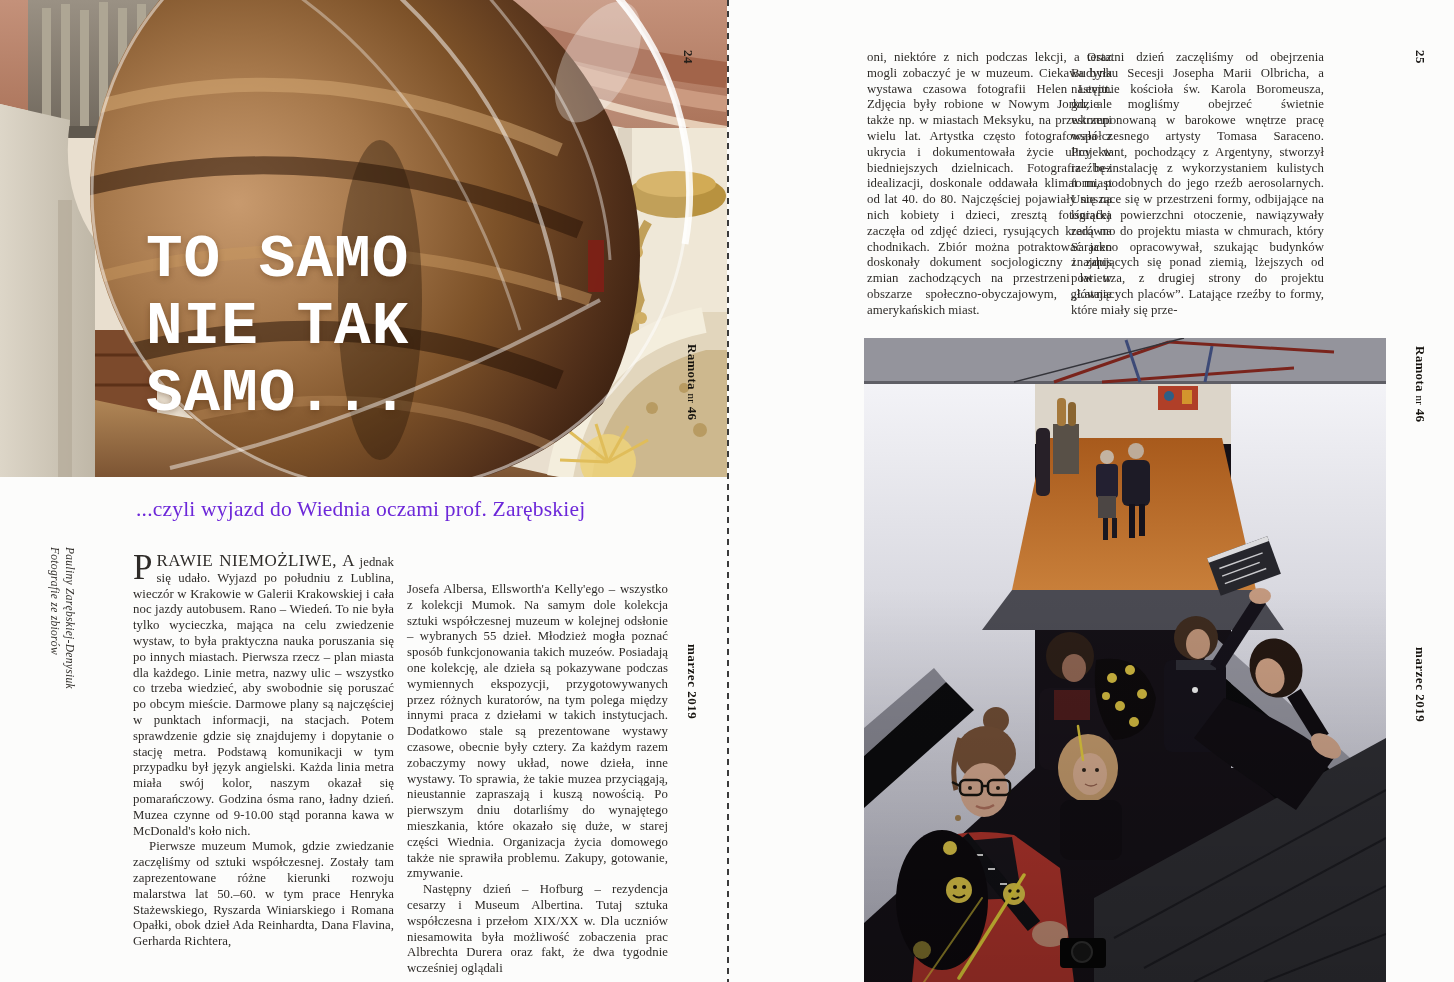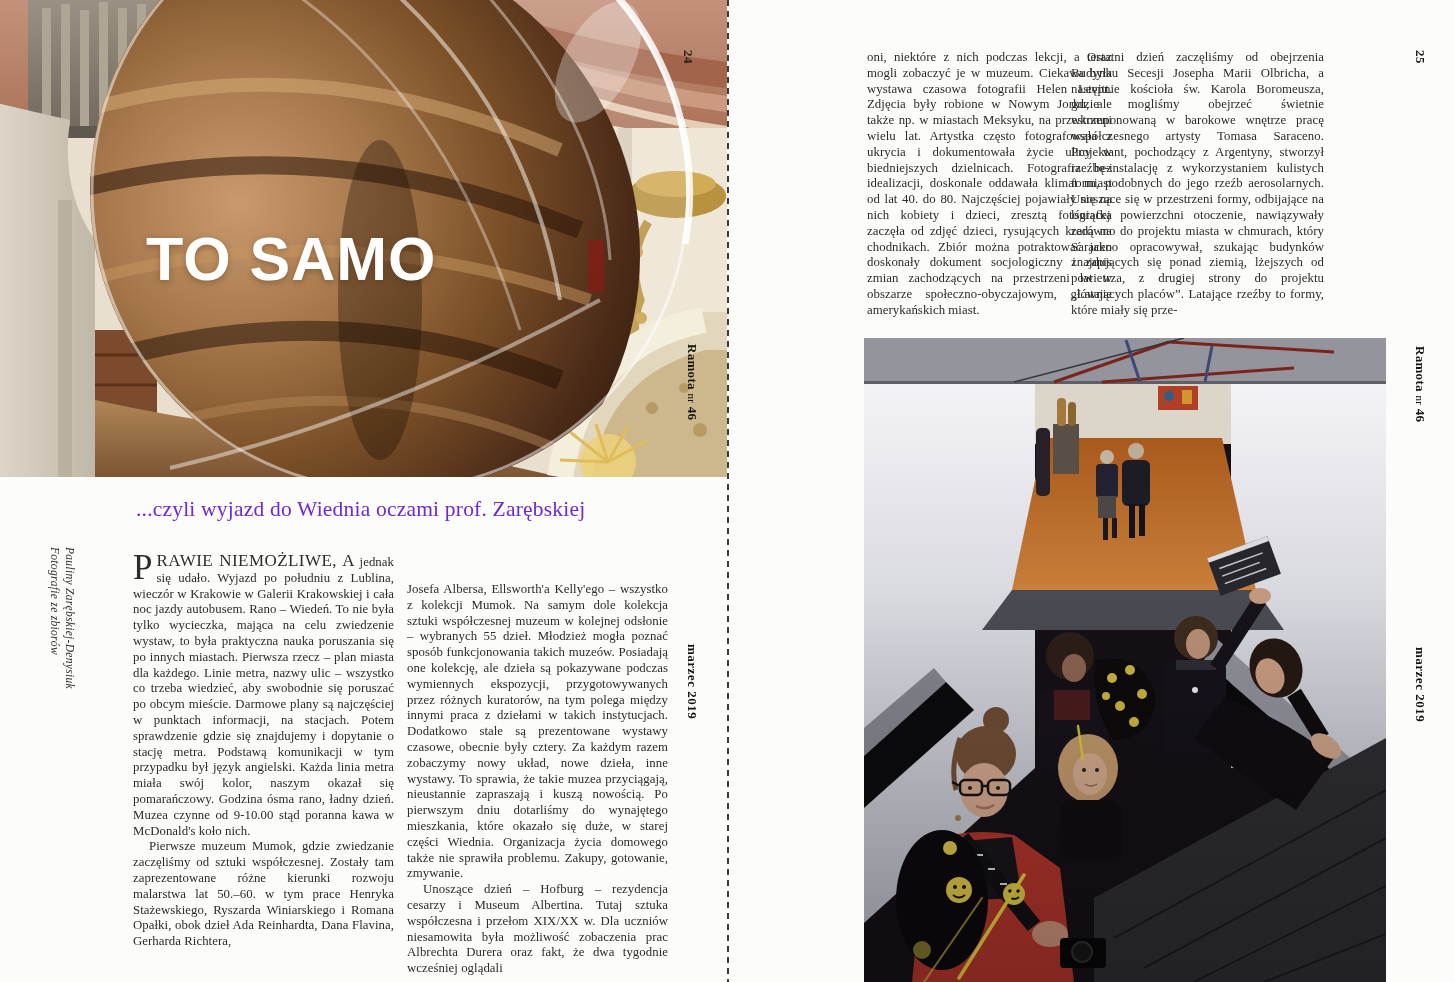--- a/index.html
+++ b/index.html
@@ -10,21 +10,21 @@
   
   .photo{position:absolute;display:block}
   
   .trim{
     position:absolute;left:727px;top:0;width:2px;height:982px;
     background:repeating-linear-gradient(to bottom,#3b3b3b 0 6px,transparent 6px 11px);
   }
   
   .title{
     position:absolute;left:146px;top:226px;
-    font-family:Liberation Sans, sans-serif;font-weight:700;
+    font-family:Liberation Mono, monospace;font-weight:700;
     font-size:61px;line-height:67px;color:#ffffff;letter-spacing:1px;
     text-shadow:0 2px 6px rgba(70,35,10,.35);
   }
   .subtitle{
     position:absolute;left:136px;top:497px;
     font-size:21.5px;color:#6d28d9;letter-spacing:.2px;
   }
   
   .bodytext{
     position:absolute;text-align:justify;color:#2e2b28;
@@ -181,20 +181,22 @@
     <circle cx="390" cy="192" r="298" fill="none" stroke="rgba(255,255,255,0.5)" stroke-width="3"></circle>
     <path d="M602,-20 A300,300 0 0 1 685,244" stroke="rgba(255,255,255,0.85)" stroke-width="7" fill="none"></path>
     <ellipse cx="598" cy="62" rx="34" ry="66" fill="rgba(255,255,255,0.3)" transform="rotate(28 598 62)"></ellipse>
   </g>
 </svg>
 
 <div class="trim"></div>
 
 <div class="title">
   <div>TO SAMO</div>
+  <div>NIE TAK</div>
+  <div>SAMO...</div>
 </div>
 
 <div class="subtitle">...czyli wyjazd do Wiednia oczami prof. Zarębskiej</div>
 
 <div class="vert folio onphoto" style="left:680px;top:50px">24</div>
 <div class="vert brand" style="left:684px;top:344px">
   <span class="w1">Ramota</span>
   <span class="w2">nr</span>
   <span class="w3">46</span>
 </div>
@@ -204,21 +206,21 @@
   <div>Fotografie ze zbiorów</div>
   <div>Pauliny Zarębskiej-Denysiuk</div>
 </div>
 
 <div class="bodytext" style="left:133px;top:553px;width:261px">
   <p><span class="dropcap">P</span><span class="lead">RAWIE NIEMOŻLIWE, A</span><span> jednak się udało. Wyjazd po południu z Lublina, wieczór w Krakowie w Galerii Krakowskiej i cała noc jazdy autobusem. Rano – Wiedeń. To nie była tylko wycieczka, mająca na celu zwiedzenie wystaw, to była praktyczna nauka poruszania się po innych miastach. Pierwsza rzecz – plan miasta dla każdego. Linie metra, nazwy ulic – wszystko co trzeba wiedzieć, aby swobodnie się poruszać po obcym mieście. Darmowe plany są najczęściej w punktach informacji, na stacjach. Potem sprawdzenie gdzie się znajdujemy i dopytanie o stację metra. Podstawą komunikacji w tym przypadku był język angielski. Każda linia metra miała swój kolor, naszym okazał się pomarańczowy. Godzina ósma rano, ładny dzień. Muzea czynne od 9-10.00 stąd poranna kawa w McDonald's koło nich.</span></p>
   <p class="indent">Pierwsze muzeum Mumok, gdzie zwiedzanie zaczęliśmy od sztuki współczesnej. Zostały tam zaprezentowane różne kierunki rozwoju malarstwa lat 50.–60. w tym prace Henryka Stażewskiego, Ryszarda Winiarskiego i Romana Opałki, obok dzieł Ada Reinhardta, Dana Flavina, Gerharda Richtera,</p>
 </div>
 <div class="bodytext" style="left:407px;top:582px;width:261px">
   <p>Josefa Albersa, Ellsworth'a Kelly'ego – wszystko z kolekcji Mumok. Na samym dole kolekcja sztuki współczesnej muzeum w kolejnej odsłonie – wybranych 55 dzieł. Młodzież mogła poznać sposób funkcjonowania takich muzeów. Posiadają one kolekcję, ale dzieła są pokazywane podczas wymiennych ekspozycji, przygotowywanych przez różnych kuratorów, na tym polega między innymi praca z dziełami w takich instytucjach. Dodatkowo stale są prezentowane wystawy czasowe, obecnie były cztery. Za każdym razem zobaczymy nowy układ, nowe dzieła, inne wystawy. To sprawia, że takie muzea przyciągają, nieustannie zapraszają i kuszą nowością. Po pierwszym dniu dotarliśmy do wynajętego mieszkania, które okazało się duże, w starej części Wiednia. Organizacja życia domowego także nie sprawiła problemu. Zakupy, gotowanie, zmywanie.</p>
-  <p class="indent">Unoszące dzień – Hofburg – rezydencja cesarzy i Museum Albertina. Tutaj sztuka współczesna i przełom XIX/XX w. Dla uczniów niesamowita była możliwość zobaczenia prac Albrechta Durera oraz fakt, że dwa tygodnie wcześniej oglądali</p>
+  <p class="indent">Następny dzień – Hofburg – rezydencja cesarzy i Museum Albertina. Tutaj sztuka współczesna i przełom XIX/XX w. Dla uczniów niesamowita była możliwość zobaczenia prac Albrechta Durera oraz fakt, że dwa tygodnie wcześniej oglądali</p>
 </div>
 
 <div class="bodytext" style="left:867px;top:50px;width:245px">
   <p>oni, niektóre z nich podczas lekcji, a teraz mogli zobaczyć je w muzeum. Ciekawa była wystawa czasowa fotografii Helen Levitt. Zdjęcia były robione w Nowym Jorku, ale także np. w miastach Meksyku, na przestrzeni wielu lat. Artystka często fotografowała z ukrycia i dokumentowała życie ulicy w biedniejszych dzielnicach. Fotografia bez idealizacji, doskonale oddawała klimat miast od lat 40. do 80. Najczęściej pojawiały się na nich kobiety i dzieci, zresztą fotografka zaczęła od zdjęć dzieci, rysujących kredą na chodnikach. Zbiór można potraktować jako doskonały dokument socjologiczny i zapis zmian zachodzących na przestrzeni lat w obszarze społeczno-obyczajowym, głównie amerykańskich miast.</p>
 </div>
 <div class="bodytext" style="left:1071px;top:50px;width:253px">
   <p class="indent">Ostatni dzień zaczęliśmy od obejrzenia Budynku Secesji Josepha Marii Olbricha, a następnie kościoła św. Karola Boromeusza, gdzie mogliśmy obejrzeć świetnie wkomponowaną w barokowe wnętrze pracę współczesnego artysty Tomasa Saraceno. Projektant, pochodzący z Argentyny, stworzył rzeźbę-instalację z wykorzystaniem kulistych form, podobnych do jego rzeźb aerosolarnych. Unoszące się w przestrzeni formy, odbijające na lśniącej powierzchni otoczenie, nawiązywały zarówno do projektu miasta w chmurach, który Saraceno opracowywał, szukając budynków znajdujących się ponad ziemią, lżejszych od powietrza, z drugiej strony do projektu „Latających placów”. Latające rzeźby to formy, które miały się prze-</p>
 </div>
 
 <div class="vert folio" style="left:1412px;top:50px">25</div>

